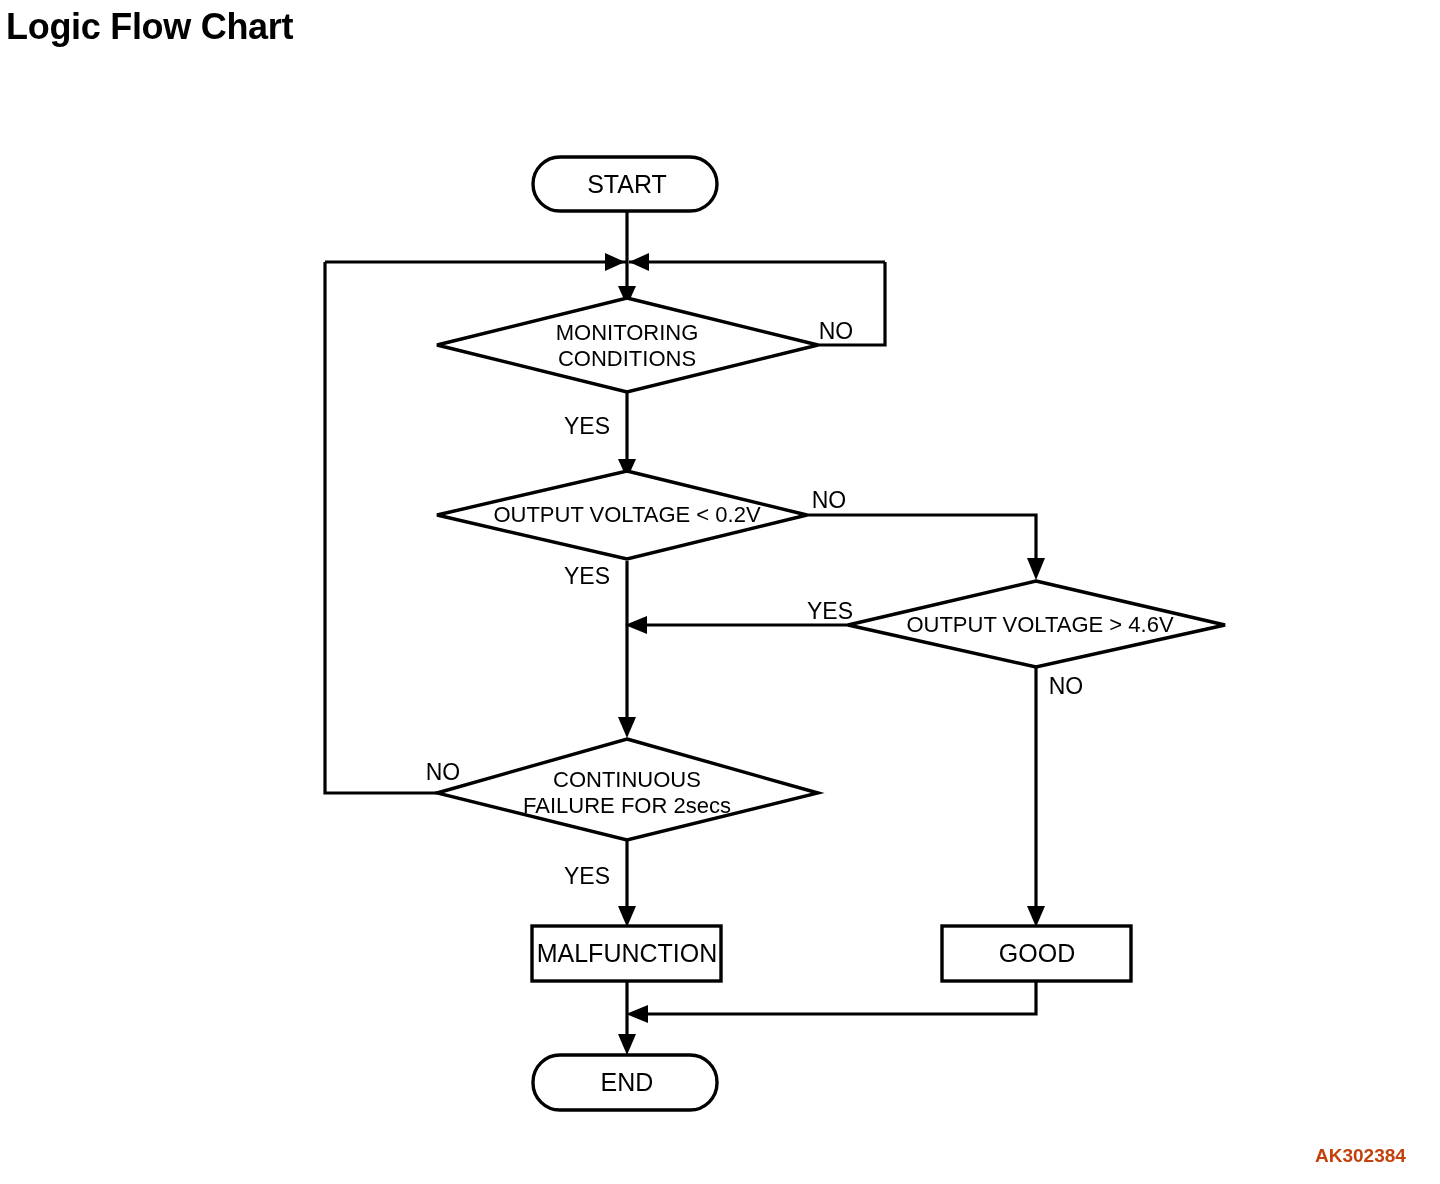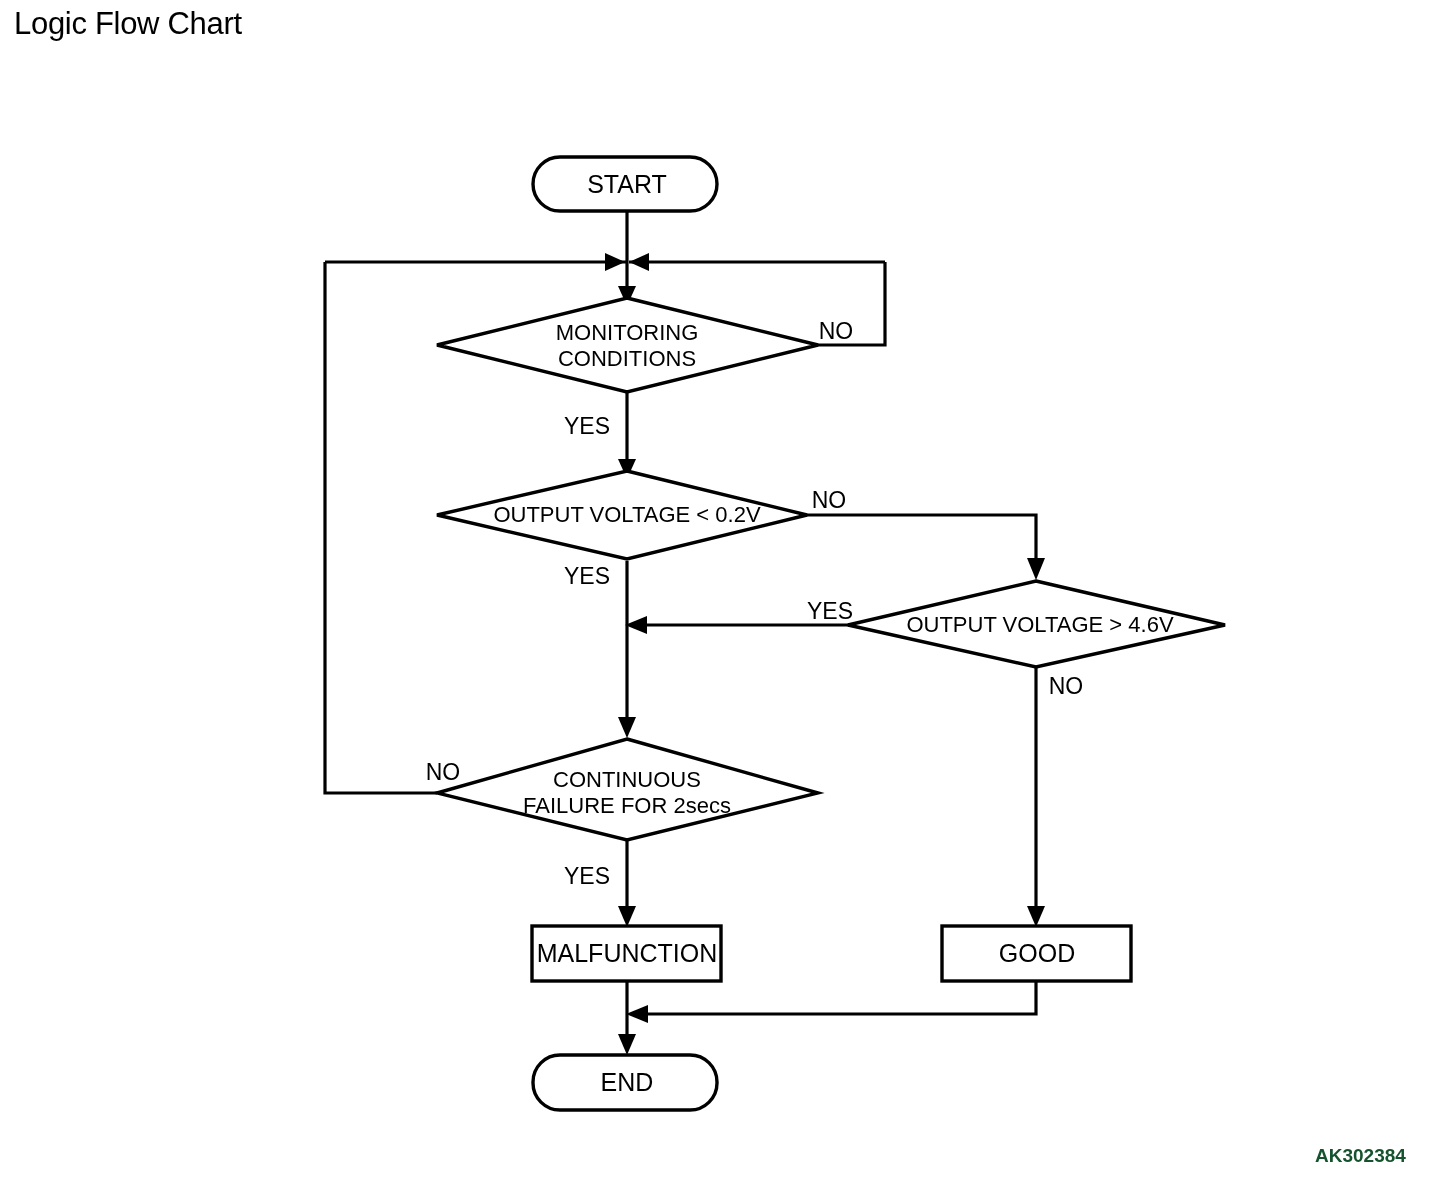--- a/index.html
+++ b/index.html
@@ -9,37 +9,37 @@
   }
   body {
     width: 1440px;
     height: 1184px;
     position: relative;
     font-family: "Liberation Sans", sans-serif;
     overflow: hidden;
   }
   #page-title {
     position: absolute;
-    left: 14px;
+    left: 6px;
     top: 6px;
     font-family: "Liberation Sans", sans-serif;
-    font-weight: normal;
-    font-size: 31px;
+    font-weight: bold;
+    font-size: 36px;
     letter-spacing: -0.3px;
     color: #000000;
     white-space: nowrap;
   }
   #figure-code {
     position: absolute;
     left: 1315px;
     top: 1145px;
     font-family: "Liberation Sans", sans-serif;
     font-weight: bold;
     font-size: 19px;
-    color: #14532d;
+    color: #c2410c;
     white-space: nowrap;
   }
   #flow-svg {
     position: absolute;
     left: 0;
     top: 0;
   }
   .shape-stroke {
     fill: #ffffff;
     stroke: #000000;

